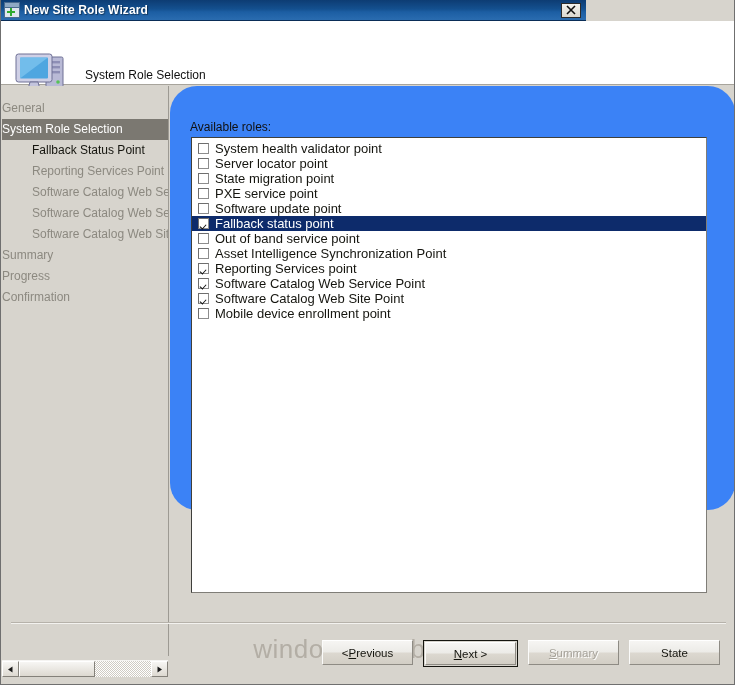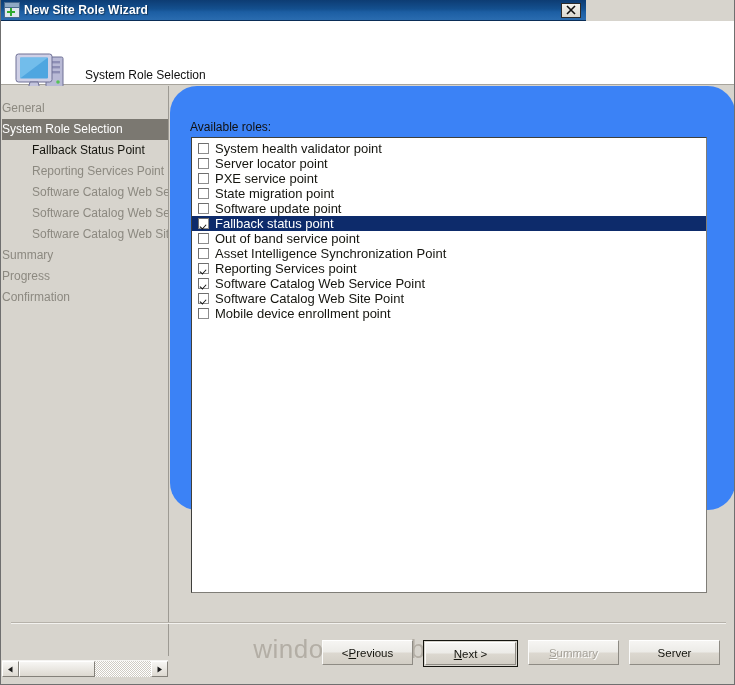--- a/index.html
+++ b/index.html
@@ -428,25 +428,25 @@
       <div class="role-row">
         <span class="cbox"></span>
         <span class="role-label">System health validator point</span>
       </div>
       <div class="role-row">
         <span class="cbox"></span>
         <span class="role-label">Server locator point</span>
       </div>
       <div class="role-row">
         <span class="cbox"></span>
+        <span class="role-label">State migration point</span>
+      </div>
+      <div class="role-row">
+        <span class="cbox"></span>
         <span class="role-label">PXE service point</span>
-      </div>
-      <div class="role-row">
-        <span class="cbox"></span>
-        <span class="role-label">State migration point</span>
       </div>
       <div class="role-row">
         <span class="cbox"></span>
         <span class="role-label">Software update point</span>
       </div>
       <div class="role-row selected">
         <span class="cbox checked"></span>
         <span class="role-label">Fallback status point</span>
       </div>
       <div class="role-row">
@@ -498,17 +498,17 @@
 
     <div class="btn disabled">
         <span></span>
         <span class="acc">S</span>
         <span>ummary</span>
       </div>
 
     <div class="btn">
         <span></span>
         <span class="acc"></span>
-        <span>Server</span>
+        <span>State</span>
       </div>
   </div>
 
 </div>
 
 </body></html>

